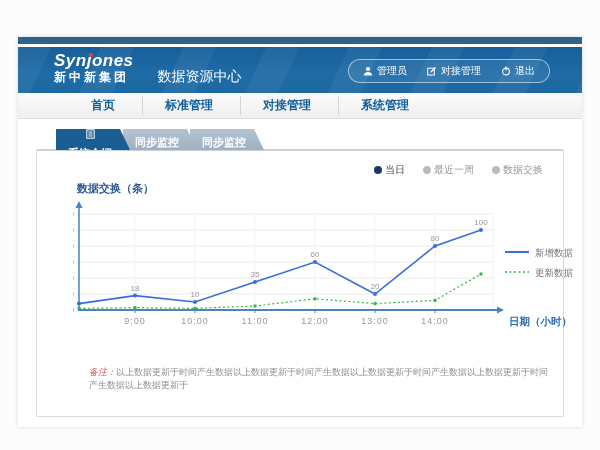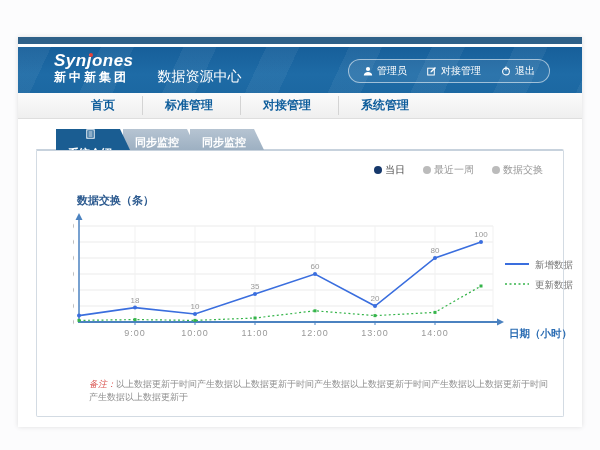--- a/index.html
+++ b/index.html
@@ -43,21 +43,21 @@
 
   .panel { border:1px solid #d3dbe3; border-top:2px solid #c7d2dd; margin-top:-1px; background:#fff;
            height:268px; box-sizing:border-box; padding:8px 12px; border-radius:0 2px 2px 2px; }
 
   .filters { display:flex; justify-content:flex-end; gap:18px; padding:4px 8px 0 0; }
   .filter { display:flex; align-items:center; gap:3px; font-size:10px; cursor:pointer; color:#999; }
   .filter .dot { width:8px; height:8px; border-radius:50%; background:#bbb; }
   .filter.selected { color:#444; }
   .filter.selected .dot { background:#16386b; }
 
-  .ylabel { margin:16px 0 2px 28px; font-size:11px; font-weight:bold; color:#2c5a8f; }
+  .ylabel { margin:4px 0 2px 28px; font-size:11px; font-weight:bold; color:#2c5a8f; }
   .chart-wrap { margin-left:24px; }
   .chart-wrap svg { display:block; }
   svg text { font-family:"Liberation Sans","DejaVu Sans",sans-serif; }
 
   .note { margin-top:22px; padding-left:40px; font-size:9px; color:#8f8f8f; line-height:13px; }
   .note-prefix { color:#d9534f;font-style:italic; }
 </style>
 </head>
 <body>
 

